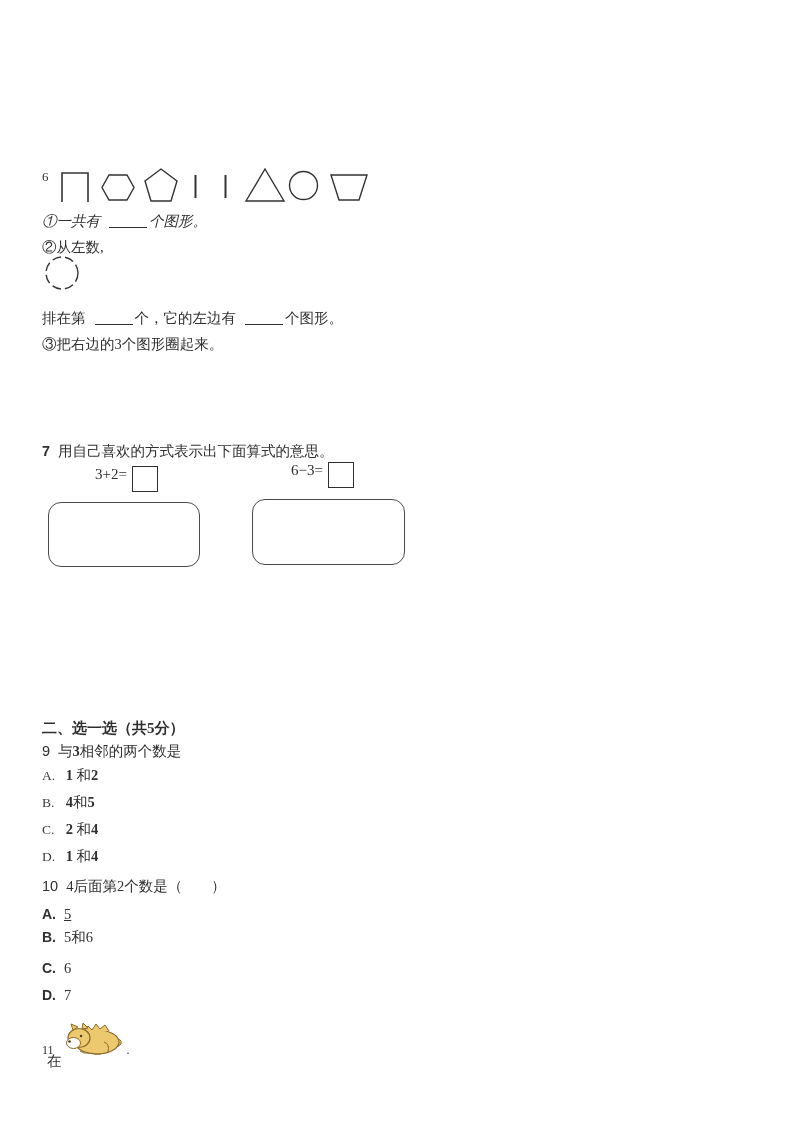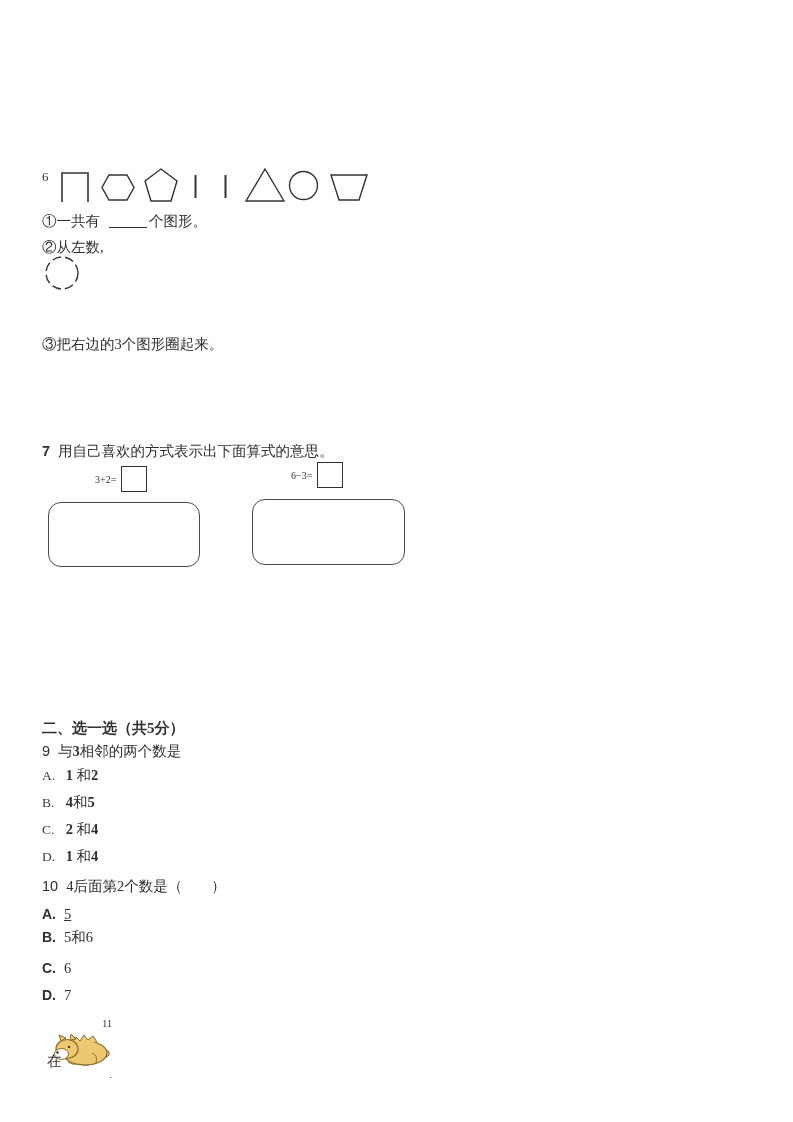--- a/index.html
+++ b/index.html
@@ -10,29 +10,29 @@
   }
   .line { position:absolute; font-size:14.5px; line-height:18px; white-space:nowrap; }
   .qnum  { font-family:"Liberation Sans","DejaVu Sans",sans-serif; margin-right:8px; }
   .qnum-b{ font-family:"Liberation Sans","DejaVu Sans",sans-serif; font-weight:700; margin-right:8px; }
   .blank { display:inline-block; width:38px; height:4px; border-bottom:1.3px solid #2f2f2f;
            vertical-align:-2px; margin:0 2px 0 9px; }
   .blank-w { width:42px; }
   .bold-num { font-weight:700; }
   .shapes-row { position:absolute; top:168px; left:42px; display:flex; align-items:flex-end; }
   .shape { display:block; }
-  .expr-group { position:absolute; display:flex; align-items:center; font-size:10px; }
+  .expr-group { position:absolute; display:flex; align-items:flex-start; font-size:15px; }
   .ansbox { display:inline-block; width:24px; height:24px; border:1.3px solid #2f2f2f;
             margin-left:5px; background:#fff; }
   .rrect { position:absolute; border:1.3px solid #4a4a4a; border-radius:13px; background:#fff; }
   .section-title { font-weight:700; font-size:15px; font-family:"Liberation Serif","DejaVu Serif",serif; }
   .opt-letter-serif { display:inline-block; min-width:20px; font-size:13.5px; color:#3a3a3a; }
   .opt-letter-sans  { display:inline-block; min-width:22px;
                       font-family:"Liberation Sans","DejaVu Sans",sans-serif; font-weight:700; font-size:14px; }
-  .q11-row { position:absolute; top:1018px; left:42px; display:flex; align-items:flex-end; font-size:10px;flex-direction:column; }
+  .q11-row { position:absolute; top:1018px; left:42px; display:flex; align-items:flex-end; font-size:12px; }
   .animal { margin-left:12px; margin-bottom:0; }
   .period { margin-left:3px; }
 </style>
 </head>
 <body>
 
 <div class="page">
 
   <div class="shapes-row">
     <span class="line" style="position:static; font-size:13px; align-self:flex-start;">6</span>
@@ -55,32 +55,35 @@
       <polygon points="21,1 40,33 2,33" fill="none" stroke="#333" stroke-width="1.4"></polygon>
     </svg>
     <svg class="shape" width="31" height="31" style="margin-left:2px; margin-bottom:1px" viewBox="0 0 31 31">
       <circle cx="15.5" cy="15.5" r="14" fill="none" stroke="#333" stroke-width="1.4"></circle>
     </svg>
     <svg class="shape" width="38" height="27" style="margin-left:11px; margin-bottom:1px" viewBox="0 0 38 27">
       <polygon points="1,1 37,1 29,26 9,26" fill="none" stroke="#333" stroke-width="1.4"></polygon>
     </svg>
   </div>
 
-  <div class="line" style="top:212px; left:42px;">
+  <div class="line" style="top:212px; left:42px;font-style:italic;">
     <span>①一共有</span><span class="blank"></span><span>个图形。</span>
   </div>
 
   <div class="line" style="top:238px; left:42px;">
     <span>②从左数,</span>
   </div>
 
   <svg style="position:absolute; top:255px; left:44px;" width="36" height="36" viewBox="0 0 36 36">
     <circle cx="18" cy="18" r="16" fill="none" stroke="#333" stroke-width="1.4" stroke-dasharray="9 4"></circle>
   </svg>
 
+  <div class="line" style="top:309px; left:42px;">
+    <span>排在第</span><span class="blank"></span><span>个，它的左边有</span><span class="blank"></span><span>个图形。</span>
+  </div>
 
   <div class="line" style="top:335px; left:42px;">
     <span>③把右边的3个图形圈起来。</span>
   </div>
 
   <div class="line" style="top:442px; left:42px;">
     <span class="qnum-b">7</span><span>用自己喜欢的方式表示出下面算式的意思。</span>
   </div>
 
   <div class="expr-group" style="top:466px; left:95px;">

